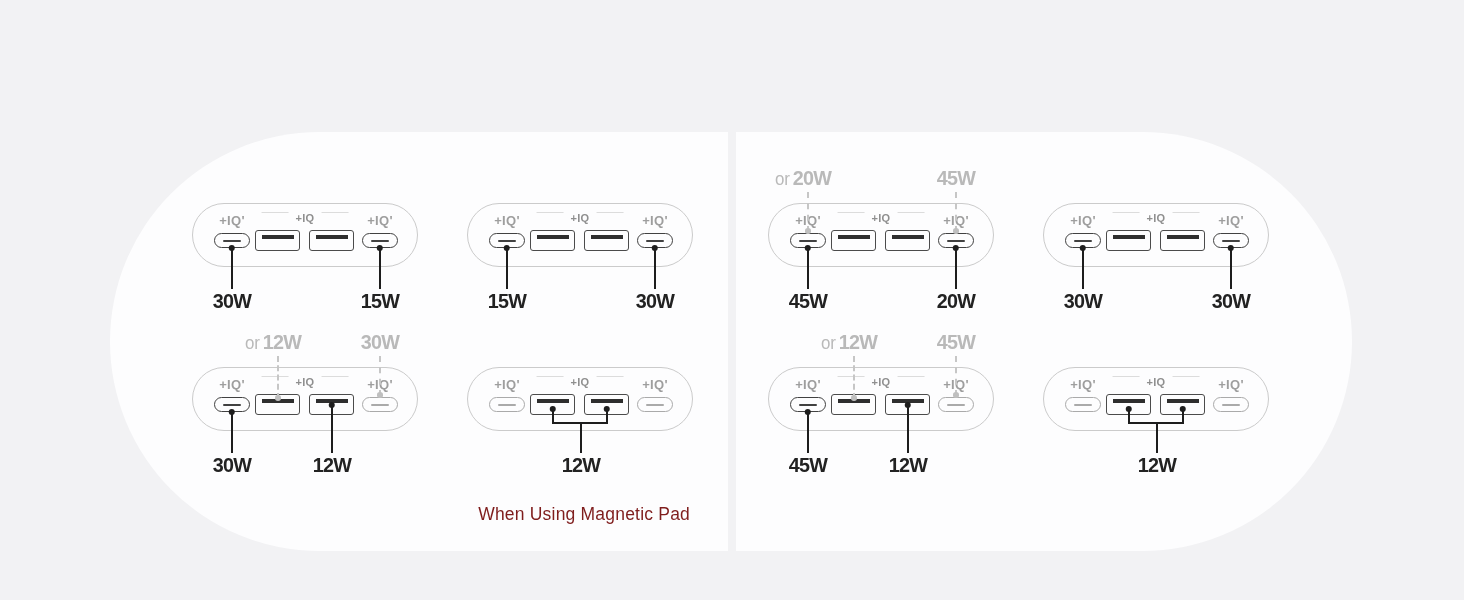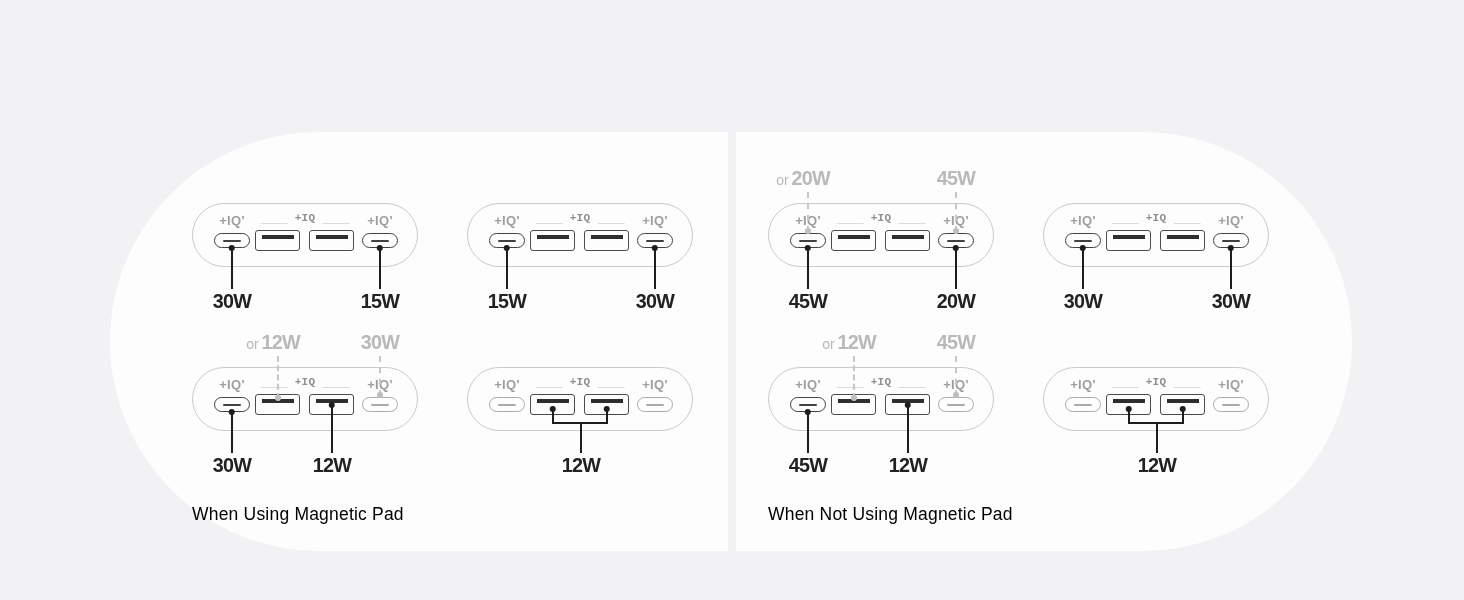--- a/index.html
+++ b/index.html
@@ -3,31 +3,31 @@
 <meta charset="utf-8">
 <style>
   html,body{margin:0;padding:0;}
   body{font-family:"Liberation Sans", sans-serif;}
   .stage{position:relative;width:1464px;height:600px;background:#f2f2f4;overflow:hidden;}
 
   .panel{position:absolute;top:132px;height:419px;background:#fdfdfe;}
   .panel.left{left:110px;width:618px;border-radius:210px 0 0 210px;}
   .panel.right{left:736px;width:616px;border-radius:0 210px 210px 0;}
 
-  .title{position:absolute;top:372px;text-align:left;color:#000000;font-size:17.5px;font-weight:400;letter-spacing:.2px;}
+  .title{position:absolute;top:372px;text-align:right;color:#7f1d1d;font-size:17.5px;font-weight:400;letter-spacing:.2px;}
   .panel.left .title{left:82px;width:498px;}
   .panel.right .title{left:32px;width:498px;}
 
   .dev{position:absolute;width:224px;height:62px;border:1px solid #cbcbcb;border-radius:32px;}
 
   
   .iq{position:absolute;top:9px;transform:translateX(-50%);font-size:13px;font-weight:700;color:#9e9e9e;letter-spacing:.3px;white-space:nowrap;}
   .iq.l{left:39px;}
   .iq.r{left:187px;}
-  .iqc{position:absolute;left:112px;top:8px;transform:translateX(-50%);display:inline-flex;align-items:flex-end;white-space:nowrap;font-family:Liberation Mono, monospace;}
+  .iqc{position:absolute;left:112px;top:8px;transform:translateX(-50%);display:inline-flex;align-items:flex-start;white-space:nowrap;}
   .iqc b{font-size:11px;font-weight:700;color:#8f8f8f;letter-spacing:.3px;}
   .iqc .dash{display:inline-block;width:27px;height:1px;background:#dcdcdc;margin:0 7px;}
 
   
   .port{position:absolute;box-sizing:border-box;}
   .usbc{width:36px;height:15px;border:1.7px solid #414141;border-radius:8px;}
   .usbc::after{content:"";position:absolute;left:50%;top:50%;transform:translate(-50%,-50%);width:18px;height:2px;border-radius:1px;background:#414141;}
   .usbc.inactive{border-color:#aaaaaa;}
   .usbc.inactive::after{background:#aaaaaa;}
   .usba{width:45px;height:21px;border:1.7px solid #4b4b4b;border-radius:3px;}
@@ -51,21 +51,21 @@
   .lnup.uc2{left:186px;top:-12px;height:40px;}
   .lnup.ua1{left:84px;top:-12px;height:43px;}
 
   
   .wb{position:absolute;top:85px;transform:translateX(-50%) scaleX(.94);color:#222222;font-weight:700;font-size:21px;letter-spacing:-.8px;white-space:nowrap;}
   .wb.bc1{left:39px;}
   .wb.bc2{left:187px;}
   .wb.ba2{left:139px;}
   .wb.bcen{left:113px;}
   .wg{position:absolute;top:-38px;transform:translateX(-50%) scaleX(.94);color:#b9b9b9;font-weight:700;font-size:21px;letter-spacing:-.8px;white-space:nowrap;}
-  .wg .or{font-style:normal;font-weight:500;font-size:15px;margin-right:3px;letter-spacing:0;}
+  .wg .or{font-style:normal;font-weight:500;font-size:18px;margin-right:3px;letter-spacing:0;}
   .wg.gc1{left:34px;}
   .wg.ga1{left:80px;}
   .wg.gc2{left:187px;}
 
   
   .br{position:absolute;background:#1d1d1d;}
   .brv1{left:83.8px;top:40px;width:2.4px;height:15px;}
   .brv2{left:137.8px;top:40px;width:2.4px;height:15px;}
   .brv1::before,.brv2::before{content:"";position:absolute;top:-2.5px;left:50%;transform:translateX(-50%);width:6.5px;height:6.5px;border-radius:50%;background:#1d1d1d;}
   .brh{left:83.8px;top:53.5px;width:56.4px;height:2.4px;}
@@ -244,16 +244,15 @@
       <span class="port usba a1"></span>
       <span class="port usba a2"></span>
       <span class="port usbc c2 inactive"></span>
       <span class="br brv1"></span>
       <span class="br brv2"></span>
       <span class="br brh"></span>
       <span class="br brs"></span>
       <span class="wb bcen">12W</span>
     </div>
 
-    <div class="title">When Not Using Magnetic Pad</div>
   </div>
 
 </div>
 
 </body></html>

